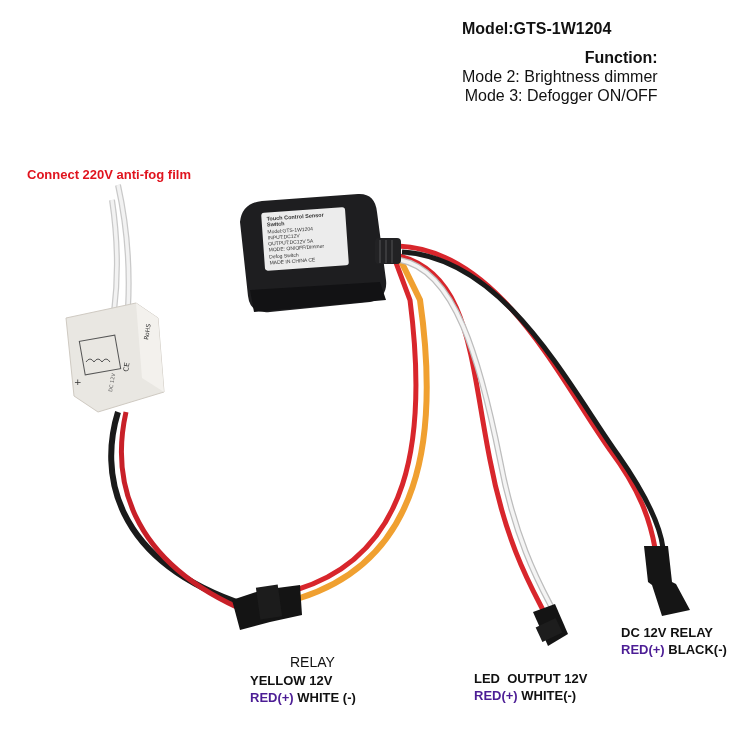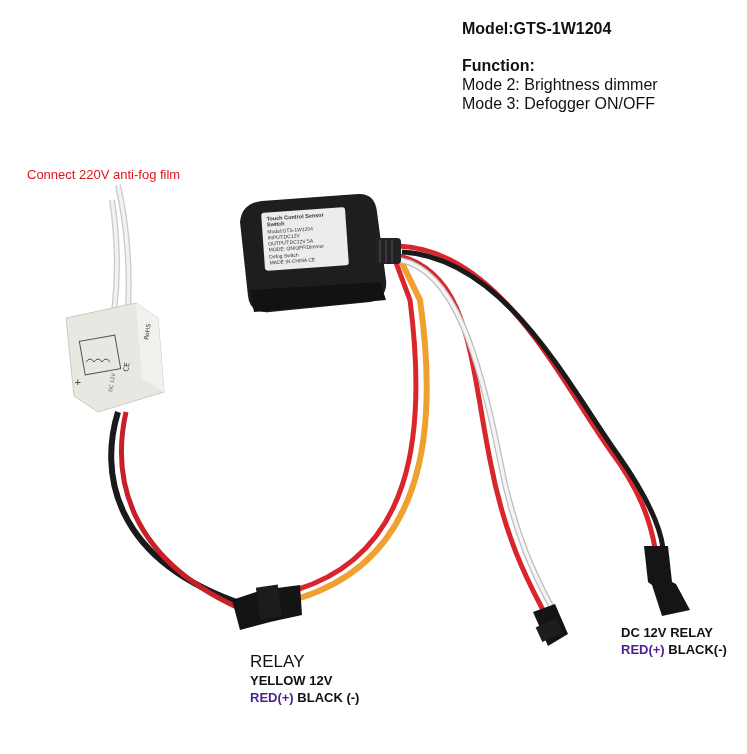--- a/index.html
+++ b/index.html
@@ -2,25 +2,25 @@
 <html><head>
 <meta charset="utf-8">
 <style>
   html, body { margin: 0; padding: 0; background: #ffffff; }
   body { width: 747px; height: 754px; position: relative; overflow: hidden;
          font-family: "Liberation Sans", sans-serif; }
   .stage { position: absolute; left: 0; top: 0; width: 747px; height: 754px; }
   svg.art { position: absolute; left: 0; top: 0; }
   .txt { position: absolute; white-space: nowrap; color: #111; }
   .model { left: 462px; top: 20px; font-size: 16px; font-weight: bold; }
-  .func { left: 462px; top: 56px; font-size: 16px; line-height: 19px; }
+  .func { left: 462px; top: 48px; font-size: 16px; line-height: 19px; text-align: right; }
   .func .head { font-weight: bold; }
-  .connect { left: 27px; top: 167px; font-size: 13px; font-weight: normal; color: #e0141e; }
+  .connect { left: 27px; top: 167px; font-size: 13px; font-weight: bold; color: #e0141e; }
   .lbl { font-size: 13px; font-weight: bold; line-height: 17px; }
-  .lbl .big { font-size: 17px; font-weight: normal; line-height: 20px; }
+  .lbl .big { font-size: 14px; font-weight: normal; line-height: 20px; margin-left: 40px; }
   .red { color: #4c1d95; }
   .relay { left: 250px; top: 652px; }
   .led { left: 474px; top: 670px; }
   .dc { left: 621px; top: 624px; }
   .label-chip { position: absolute; left: 263px; top: 210px; width: 84px; height: 58px;
     transform: rotate(-4deg); background: #ececec; border-radius: 3px;
     font-size: 5px; line-height: 6.3px; color: #333; padding: 3px 5px; box-sizing: border-box; }
   .label-chip .t { font-weight: bold; font-size: 5.5px; }
 </style>
 </head>
@@ -110,21 +110,25 @@
     <div class="head">Function:</div>
     <div>Mode 2: Brightness dimmer</div>
     <div>Mode 3: Defogger ON/OFF</div>
   </div>
 
   <div class="txt connect">Connect 220V anti-fog film</div>
 
   <div class="txt lbl relay">
     <div class="big">RELAY</div>
     <div>YELLOW 12V</div>
-    <div><span class="red">RED(+)</span><span> BLACK (-)</span></div>
+    <div><span class="red">RED(+)</span><span> WHITE (-)</span></div>
   </div>
 
+  <div class="txt lbl led">
+    <div style="white-space:pre">LED  OUTPUT 12V</div>
+    <div><span class="red">RED(+)</span><span> WHITE(-)</span></div>
+  </div>
 
   <div class="txt lbl dc">
     <div>DC 12V RELAY</div>
     <div><span class="red">RED(+)</span><span> BLACK(-)</span></div>
   </div>
 </div>
 
 </body></html>

